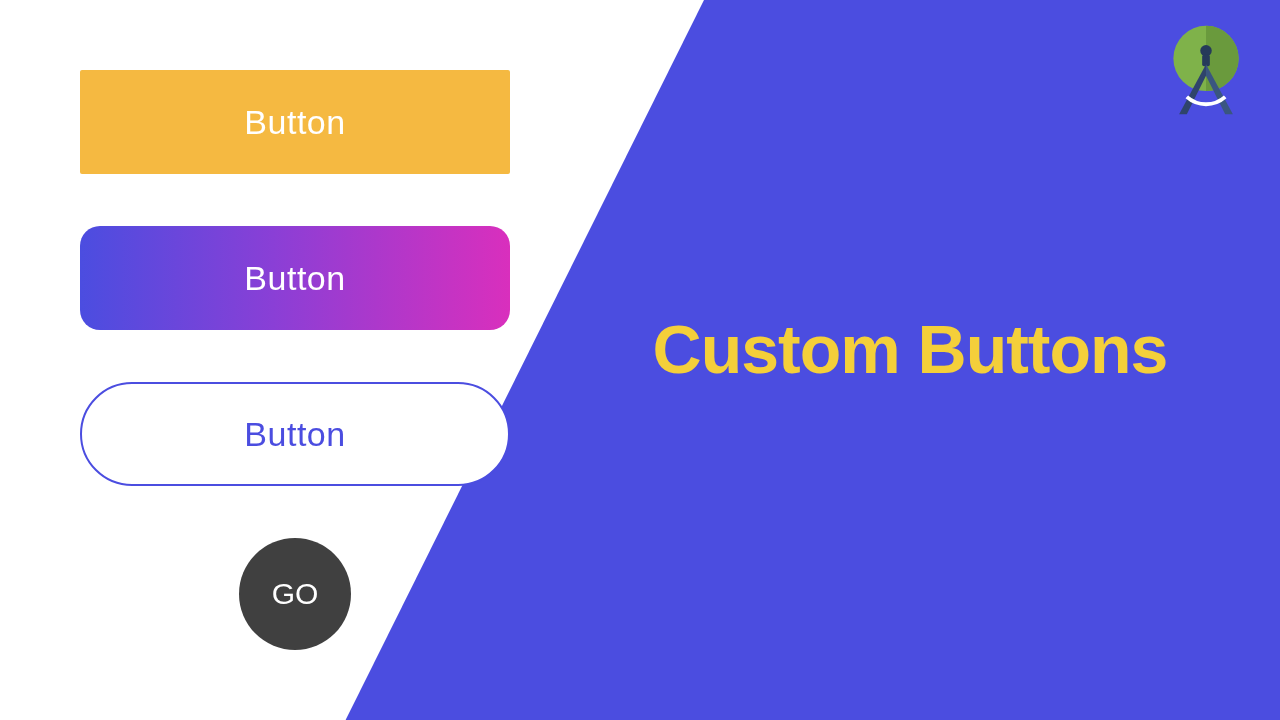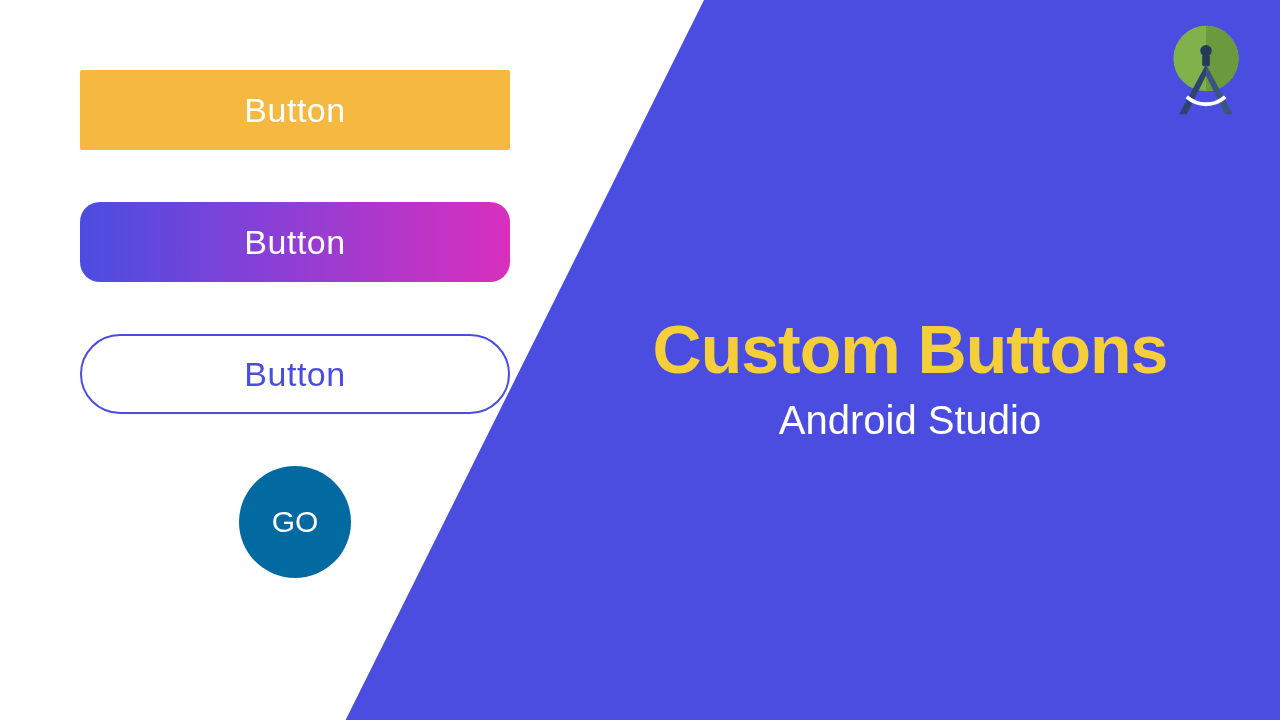--- a/index.html
+++ b/index.html
@@ -22,21 +22,21 @@
     top: 70px;
     width: 430px;
     display: flex;
     flex-direction: column;
     align-items: center;
     gap: 52px;
   }
 
   .btn {
     width: 430px;
-    height: 80px;
+    height: 104px;
     display: flex;
     align-items: center;
     justify-content: center;
     font-size: 34px;
     font-weight: 300;
     letter-spacing: 0.5px;
     cursor: pointer;
     user-select: none;
   }
 
@@ -56,21 +56,21 @@
     background: #ffffff;
     border: 2px solid #4b4de0;
     color: #4b4de0;
     border-radius: 999px;
   }
 
   .btn-circle {
     width: 112px;
     height: 112px;
     border-radius: 50%;
-    background: #0369a1;
+    background: #404040;
     color: #ffffff;
     display: flex;
     align-items: center;
     justify-content: center;
     font-size: 30px;
     font-weight: 400;
     cursor: pointer;
   }
 
   
@@ -118,21 +118,20 @@
   <div class="btn btn-outline">
     <span>Button</span>
   </div>
   <div class="btn-circle">
     <span>GO</span>
   </div>
 </div>
 
 <div class="title-block">
   <div class="title-main">Custom Buttons</div>
-  <div class="title-sub">Android Studio</div>
 </div>
 
 <div class="logo">
   <svg viewBox="0 0 100 100" width="96" height="96">
 
     <circle cx="50" cy="38" r="34" fill="#7fb24a"></circle>
 
     <path d="M50 4 a34 34 0 0 1 0 68 z" fill="#6a9a3d"></path>
 
     <circle cx="50" cy="30" r="6" fill="#263a5a"></circle>

